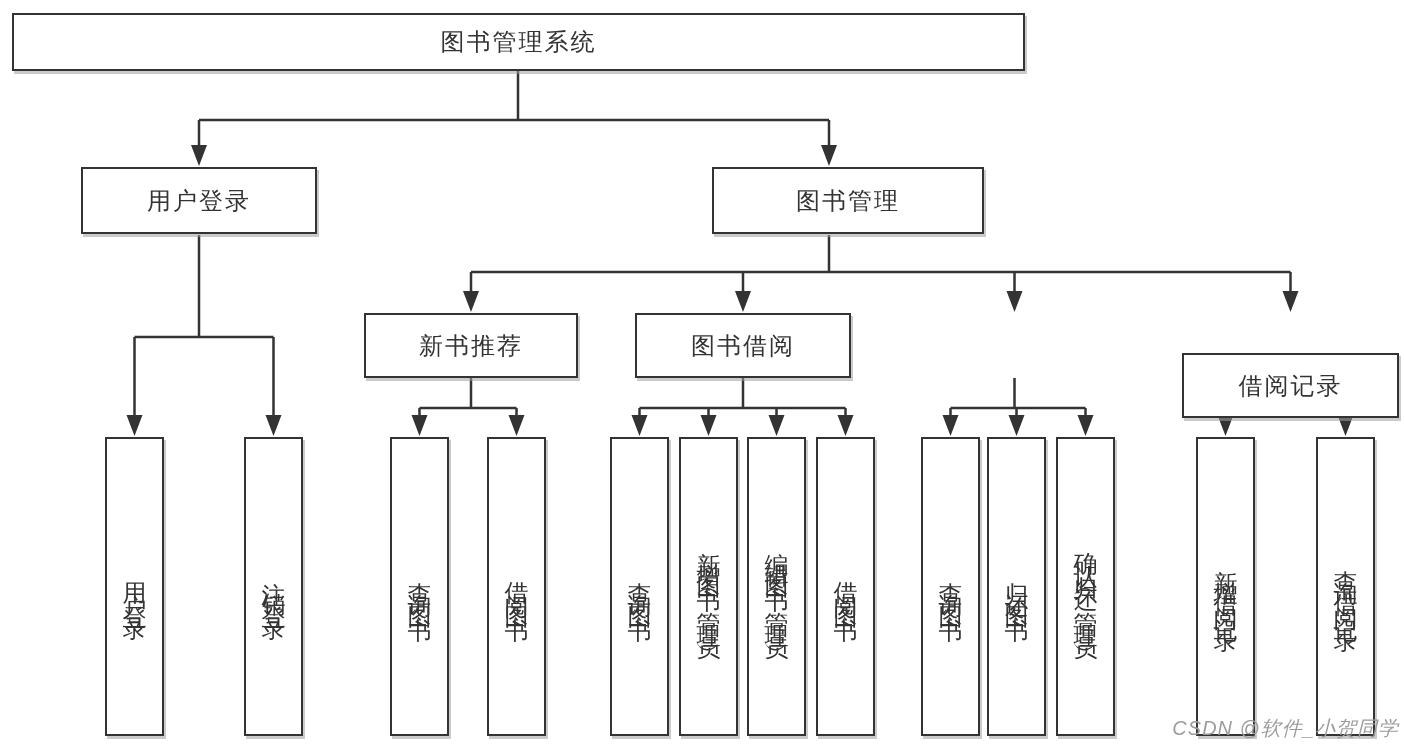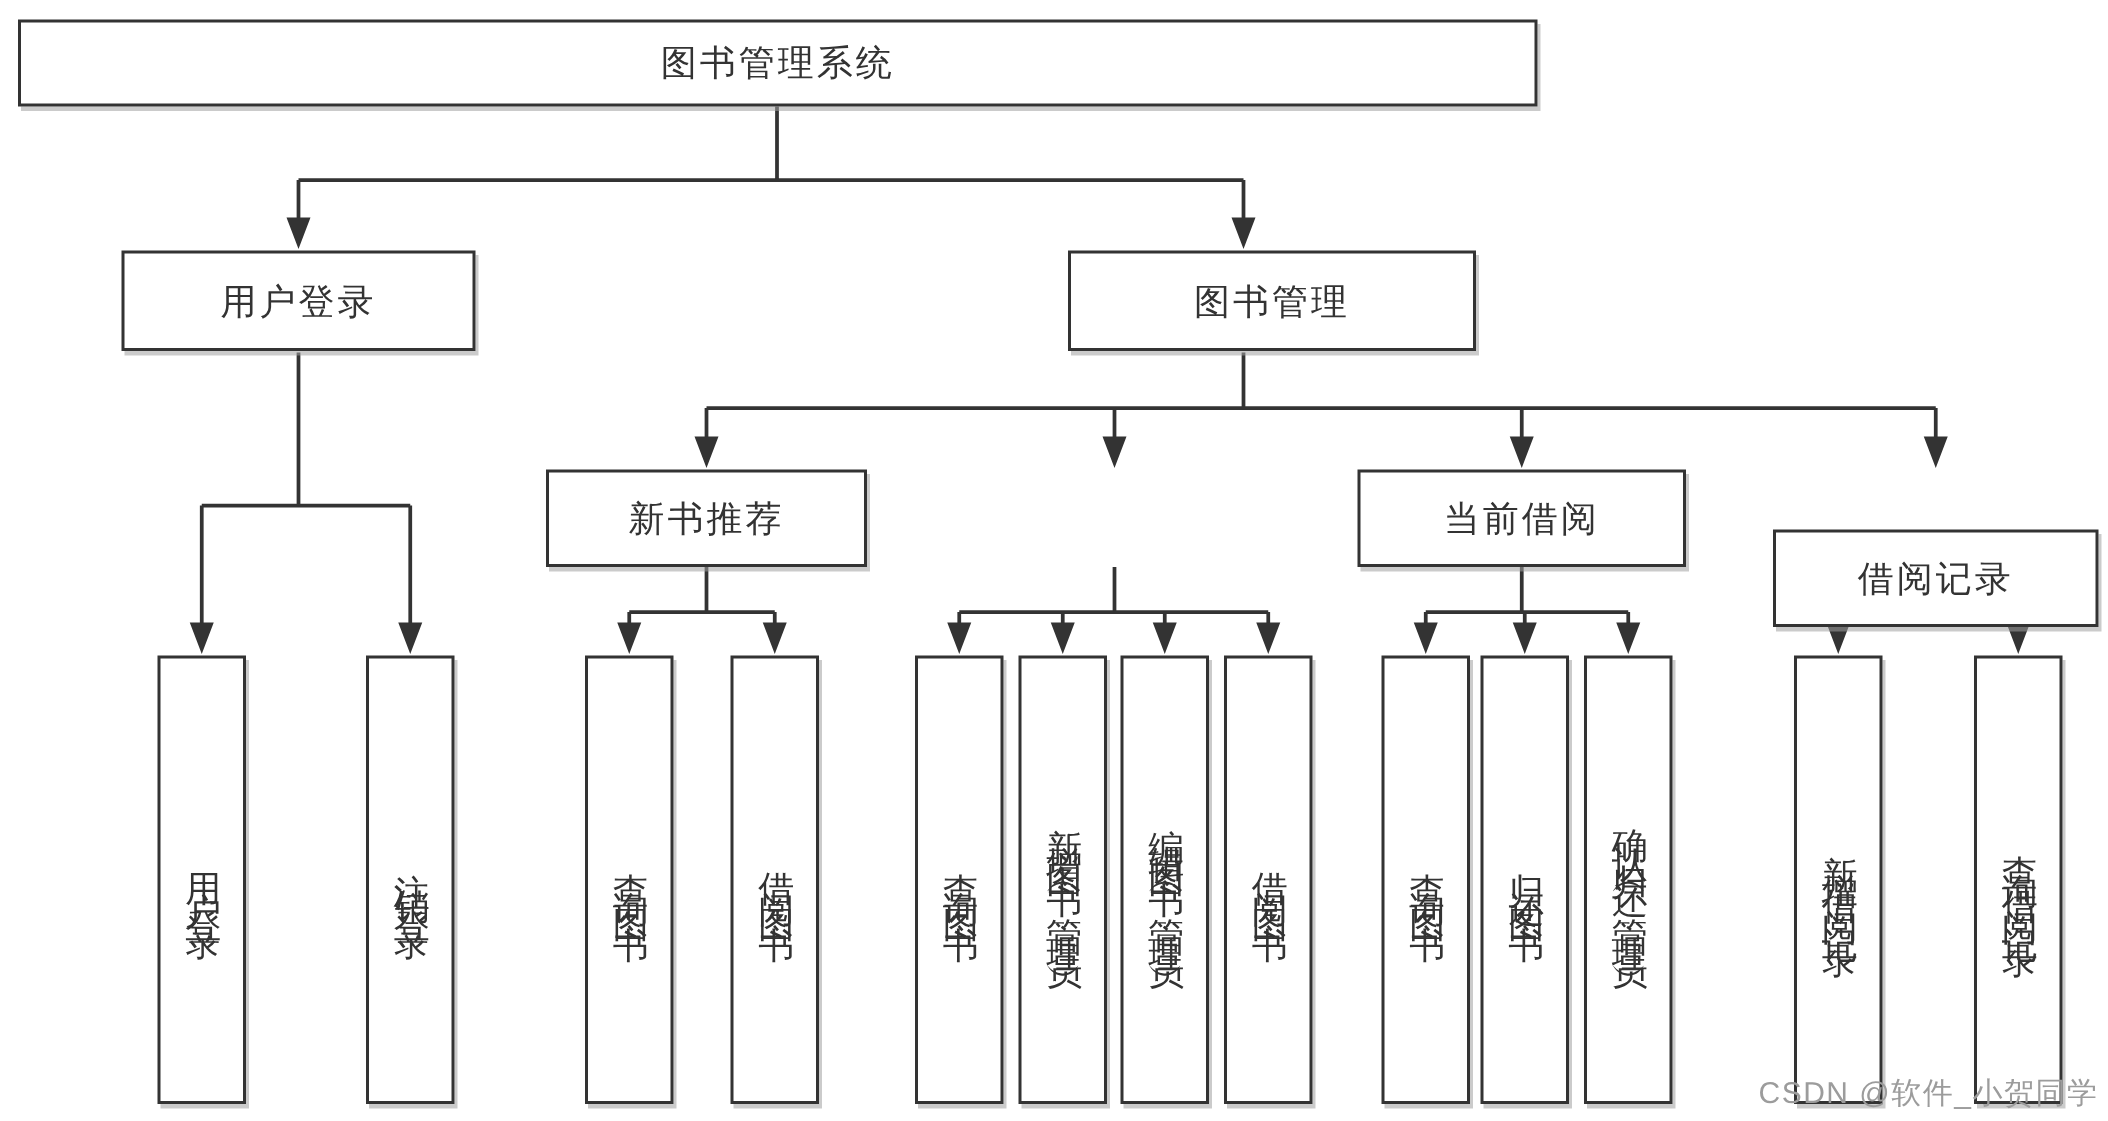--- a/index.html
+++ b/index.html
@@ -54,20 +54,21 @@
     white-space: normal;
   }
   .watermark {
     position: absolute;
     right: 6px;
     bottom: 5px;
     font-size: 20px;
     color: var(--watermark, #9c9c9c);
     letter-spacing: 1px;
     z-index: 5;
+    font-style: italic;
   }
 </style>
 </head>
 <body>
 
 <div class="canvas">
 
   <svg class="connector-svg" viewBox="0 0 1405 747" xmlns="http://www.w3.org/2000/svg">
     <path class="connector-line" d="
       M518 70 V120
@@ -132,22 +133,22 @@
   <div class="node" style="left:81px; top:167px; width:236px; height:67px;">
     <span class="node-label">用户登录</span>
   </div>
   <div class="node" style="left:712px; top:167px; width:272px; height:67px;">
     <span class="node-label">图书管理</span>
   </div>
 
   <div class="node" style="left:364px; top:313px; width:214px; height:65px;">
     <span class="node-label">新书推荐</span>
   </div>
-  <div class="node" style="left:905px; top:313px; width:219px; height:65px;">
-    <span class="node-label">当前借阅</span>
+  <div class="node" style="left:635px; top:313px; width:216px; height:65px;">
+    <span class="node-label">图书借阅</span>
   </div>
   <div class="node" style="left:1182px; top:313px; width:217px; height:65px;margin-top:40px;">
     <span class="node-label">借阅记录</span>
   </div>
 
   <div class="node leaf" style="left:105px; top:437px; width:59px; height:299px;">
     <span class="node-label">用户登录</span>
   </div>
   <div class="node leaf" style="left:244px; top:437px; width:59px; height:299px;">
     <span class="node-label">注销登录</span>

